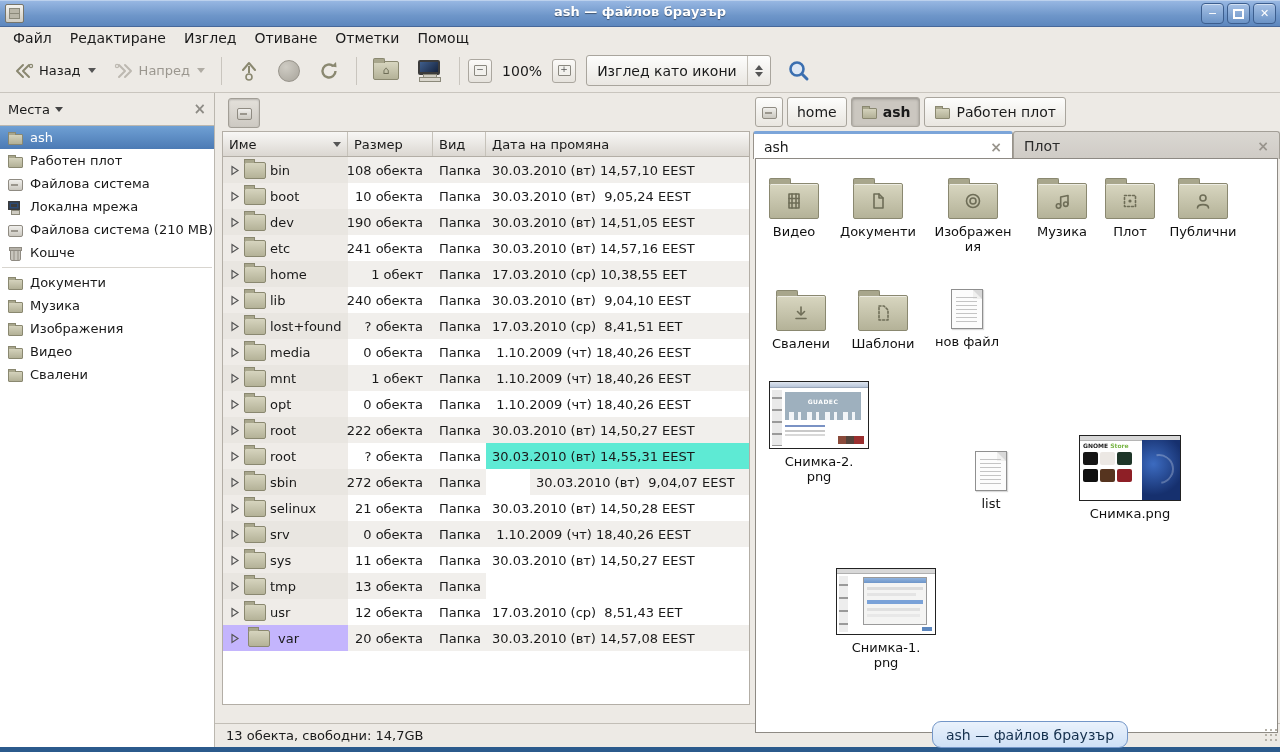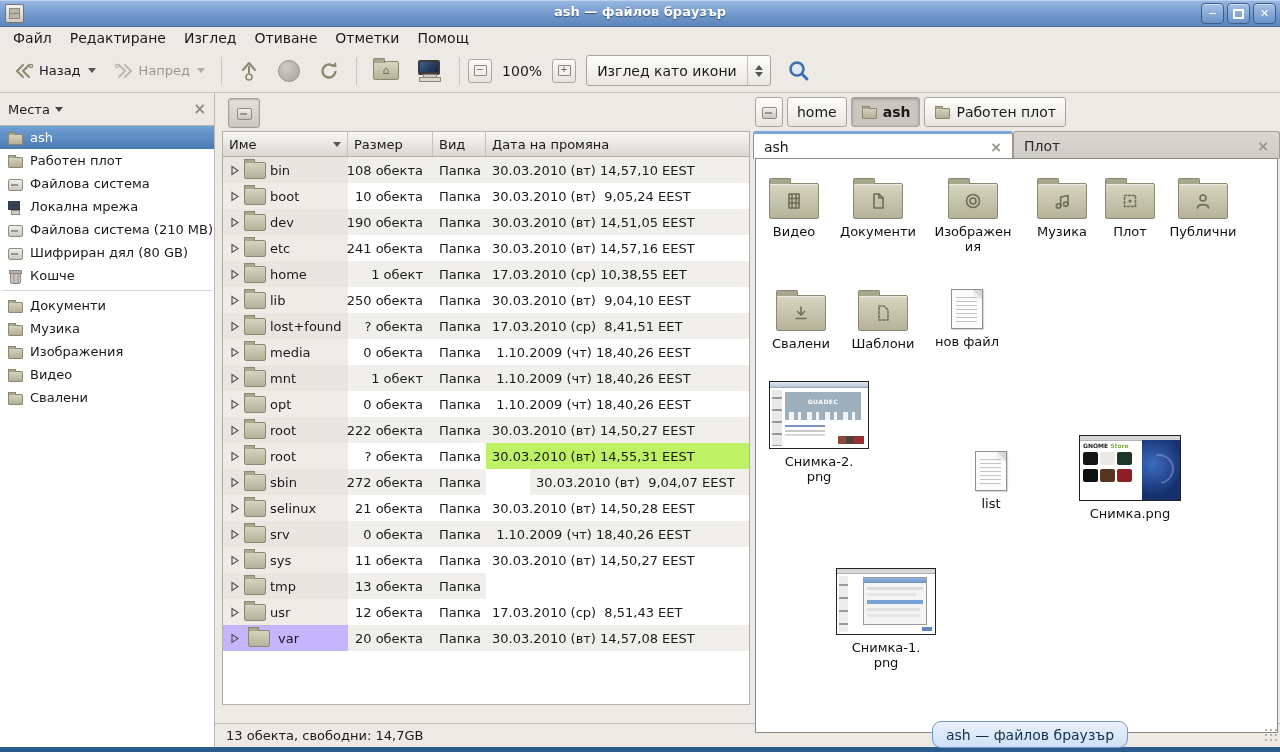--- a/index.html
+++ b/index.html
@@ -267,24 +267,20 @@
         </div>
         <div class="place-row">
           <span class="pic pic-network"></span>
           <span>Локална мрежа</span>
         </div>
         <div class="place-row">
           <span class="pic pic-drive"></span>
           <span>Файлова система (210 MB)</span>
         </div>
         <div class="place-row">
-          <span class="pic pic-drive"></span>
-          <span>Шифриран дял (80 GB)</span>
-        </div>
-        <div class="place-row">
           <span class="pic pic-trash"></span>
           <span>Кошче</span>
         </div>
         <div class="place-sep"></div>
         <div class="place-row">
           <span class="pic pic-folder"></span>
           <span>Документи</span>
         </div>
         <div class="place-row">
           <span class="pic pic-folder"></span>
@@ -365,21 +361,21 @@
                 <path d="M3 1.5 L9 5.5 L3 9.5 Z" fill="none" stroke="#555" stroke-width="1.2"></path>
               </svg><span class="row-folder"></span><span>home</span></div>
             <div class="td size" style="width:85px;background:#F1EFEC;">1 обект</div>
             <div class="td kind" style="width:53px;background:#F1EFEC;">Папка</div>
             <div class="td date" style="flex:1;background:#F1EFEC;">17.03.2010 (ср) 10,38,55 EET</div>
           </div>
           <div class="tree-row">
             <div class="td name" style="width:125px;background:#EFECE8;"><svg width="11" height="11">
                 <path d="M3 1.5 L9 5.5 L3 9.5 Z" fill="none" stroke="#555" stroke-width="1.2"></path>
               </svg><span class="row-folder"></span><span>lib</span></div>
-            <div class="td size" style="width:85px;background:#FFFFFF;">250 обекта</div>
+            <div class="td size" style="width:85px;background:#FFFFFF;">240 обекта</div>
             <div class="td kind" style="width:53px;background:#FFFFFF;">Папка</div>
             <div class="td date" style="flex:1;background:#FFFFFF;">30.03.2010 (вт)  9,04,10 EEST</div>
           </div>
           <div class="tree-row">
             <div class="td name" style="width:125px;background:#E9E6E1;"><svg width="11" height="11">
                 <path d="M3 1.5 L9 5.5 L3 9.5 Z" fill="none" stroke="#555" stroke-width="1.2"></path>
               </svg><span class="row-folder"></span><span>lost+found</span></div>
             <div class="td size" style="width:85px;background:#F1EFEC;">? обекта</div>
             <div class="td kind" style="width:53px;background:#F1EFEC;">Папка</div>
             <div class="td date" style="flex:1;background:#F1EFEC;">17.03.2010 (ср)  8,41,51 EET</div>
@@ -415,21 +411,21 @@
             <div class="td size" style="width:85px;background:#F1EFEC;">222 обекта</div>
             <div class="td kind" style="width:53px;background:#F1EFEC;">Папка</div>
             <div class="td date" style="flex:1;background:#F1EFEC;">30.03.2010 (вт) 14,50,27 EEST</div>
           </div>
           <div class="tree-row">
             <div class="td name" style="width:125px;background:#EFECE8;"><svg width="11" height="11">
                 <path d="M3 1.5 L9 5.5 L3 9.5 Z" fill="none" stroke="#555" stroke-width="1.2"></path>
               </svg><span class="row-folder"></span><span>root</span></div>
             <div class="td size" style="width:85px;background:#FFFFFF;">? обекта</div>
             <div class="td kind" style="width:53px;background:#FFFFFF;">Папка</div>
-            <div class="td date" style="flex:1;background:#bef264;">30.03.2010 (вт) 14,55,31 EEST</div>
+            <div class="td date" style="flex:1;background:#5eead4;">30.03.2010 (вт) 14,55,31 EEST</div>
           </div>
           <div class="tree-row">
             <div class="td name" style="width:125px;background:#E9E6E1;"><svg width="11" height="11">
                 <path d="M3 1.5 L9 5.5 L3 9.5 Z" fill="none" stroke="#555" stroke-width="1.2"></path>
               </svg><span class="row-folder"></span><span>sbin</span></div>
             <div class="td size" style="width:85px;background:#F1EFEC;">272 обекта</div>
             <div class="td kind" style="width:53px;background:#F1EFEC;">Папка</div>
             <div class="td date" style="flex:1;background:#F1EFEC;margin-left:44px;">30.03.2010 (вт)  9,04,07 EEST</div>
           </div>
           <div class="tree-row">

